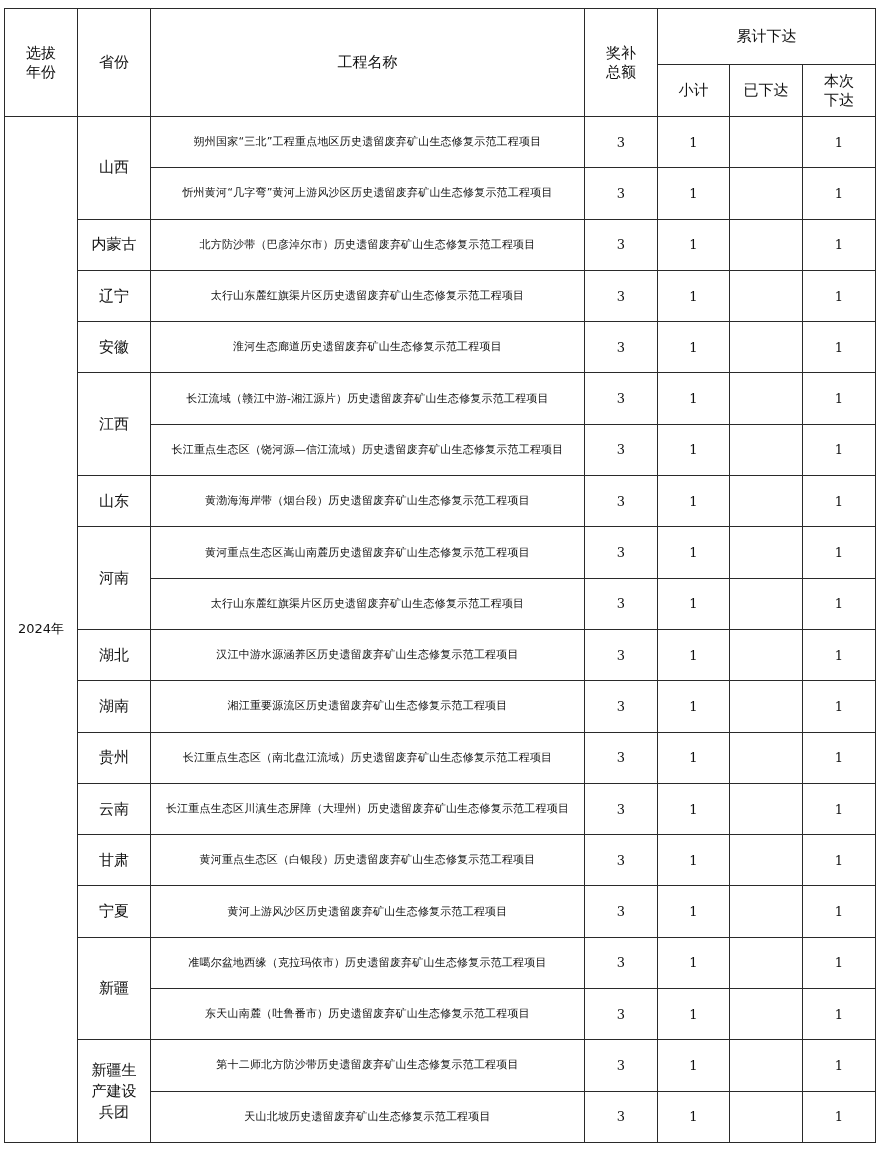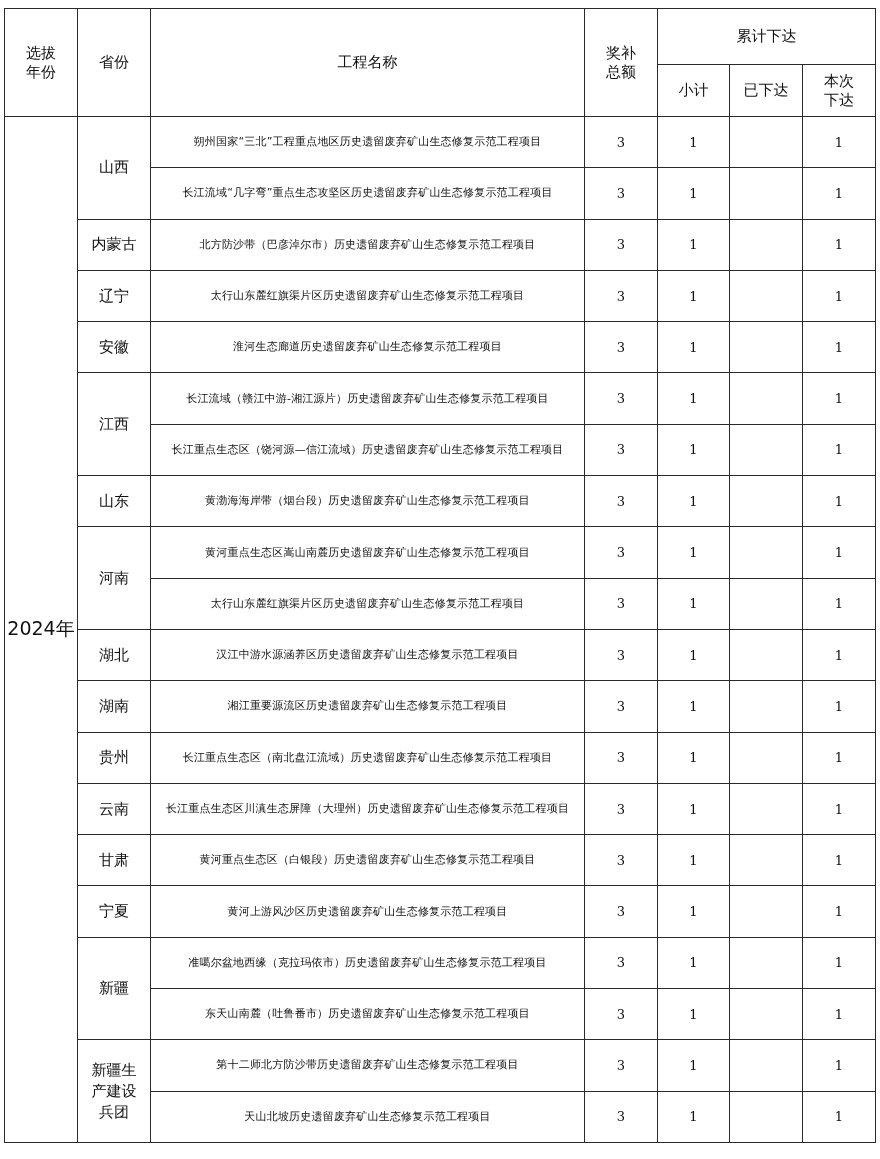--- a/index.html
+++ b/index.html
@@ -18,21 +18,21 @@
     vertical-align: middle;
   }
   th { font-size: 15px; line-height: 19px; }
   .h-top { height: 55px; }
   .h-bot { height: 51px; margin-top: 44px; }
   td { font-size: 15px; }
   td.name { text-align: left; padding-left: 3px; padding-right: 2px; font-size: 11px; line-height: 20px; letter-spacing: 0.2px; }
   td.num { font-family: "DejaVu Serif", "Liberation Serif", serif; font-size: 13px; }
   tr.row td { height: 50.3px; }
   td.prov { font-size: 15px; line-height: 21px; margin-top: 44px; }
-  td.year { font-size: 19px; }
+  td.year { font-size: 13px; }
 </style>
 </head>
 <body>
 
 <table class="main">
   <colgroup>
     <col style="width:73px">
     <col style="width:73px">
     <col style="width:434px">
     <col style="width:73px">
@@ -67,21 +67,21 @@
       <tr class="row">
         <td rowspan="20" class="year">2024年</td>
         <td rowspan="2" class="prov"><span>山西</span></td>
         <td class="name">朔州国家“三北”工程重点地区历史遗留废弃矿山生态修复示范工程项目</td>
         <td class="num">3</td>
         <td class="num">1</td>
         <td class="num"></td>
         <td class="num">1</td>
       </tr>
       <tr class="row">
-        <td class="name">长江流域“几字弯”重点生态攻坚区历史遗留废弃矿山生态修复示范工程项目</td>
+        <td class="name">忻州黄河“几字弯”黄河上游风沙区历史遗留废弃矿山生态修复示范工程项目</td>
         <td class="num">3</td>
         <td class="num">1</td>
         <td class="num"></td>
         <td class="num">1</td>
       </tr>
       <tr class="row">
         <td rowspan="1" class="prov"><span>内蒙古</span></td>
         <td class="name">北方防沙带（巴彦淖尔市）历史遗留废弃矿山生态修复示范工程项目</td>
         <td class="num">3</td>
         <td class="num">1</td>

